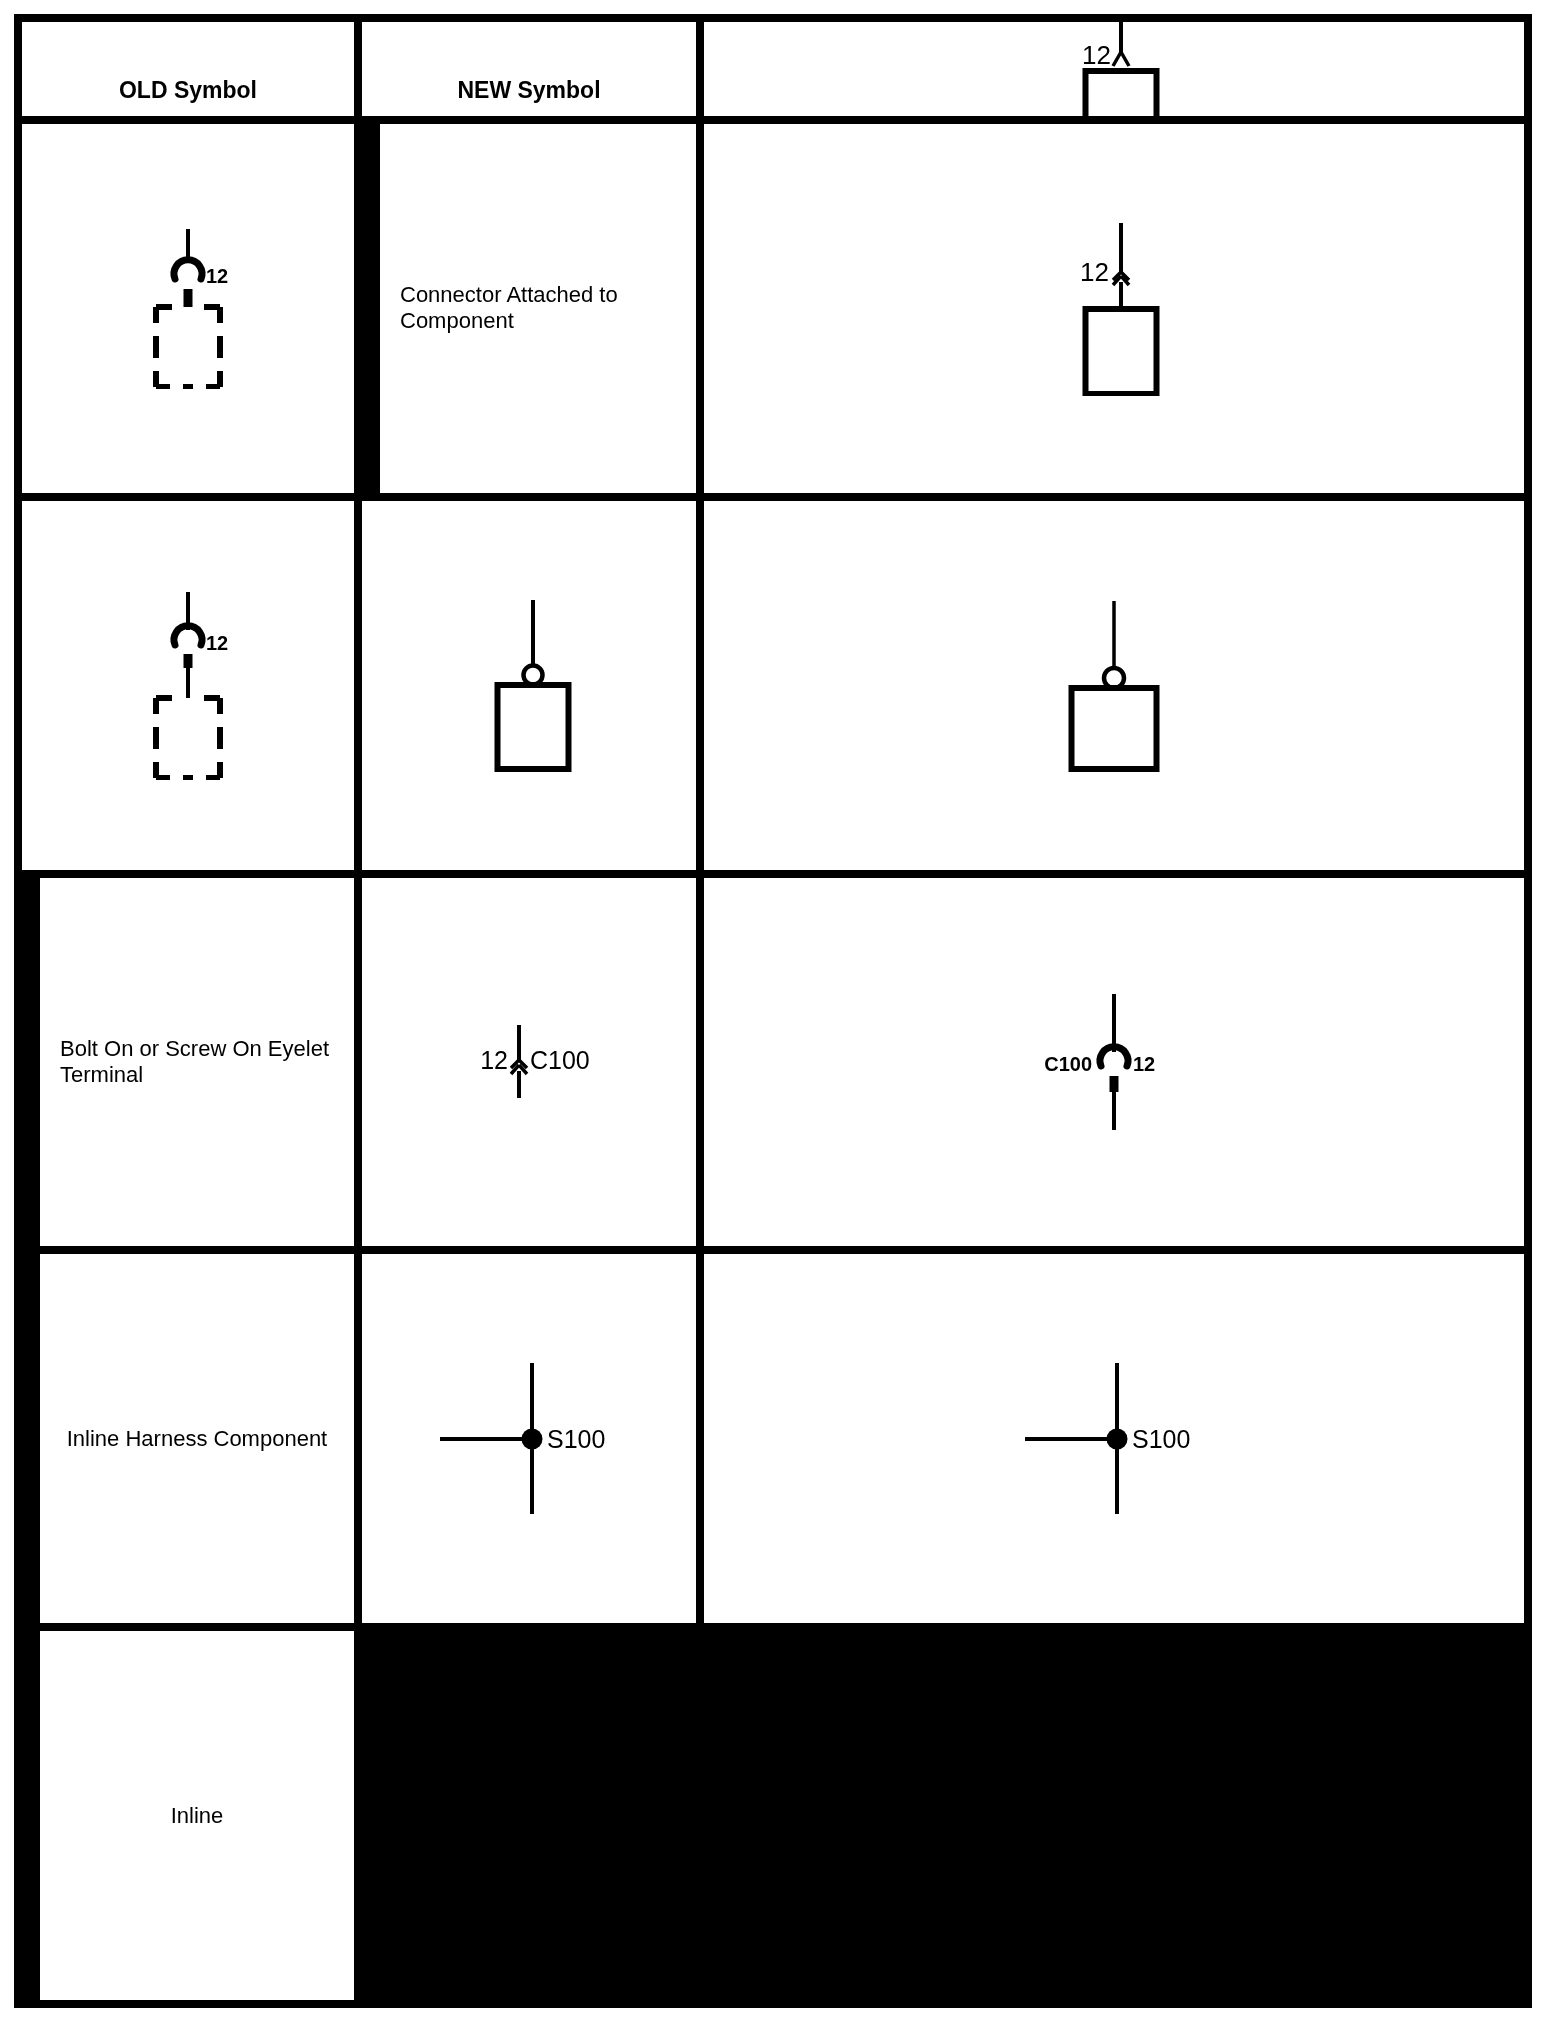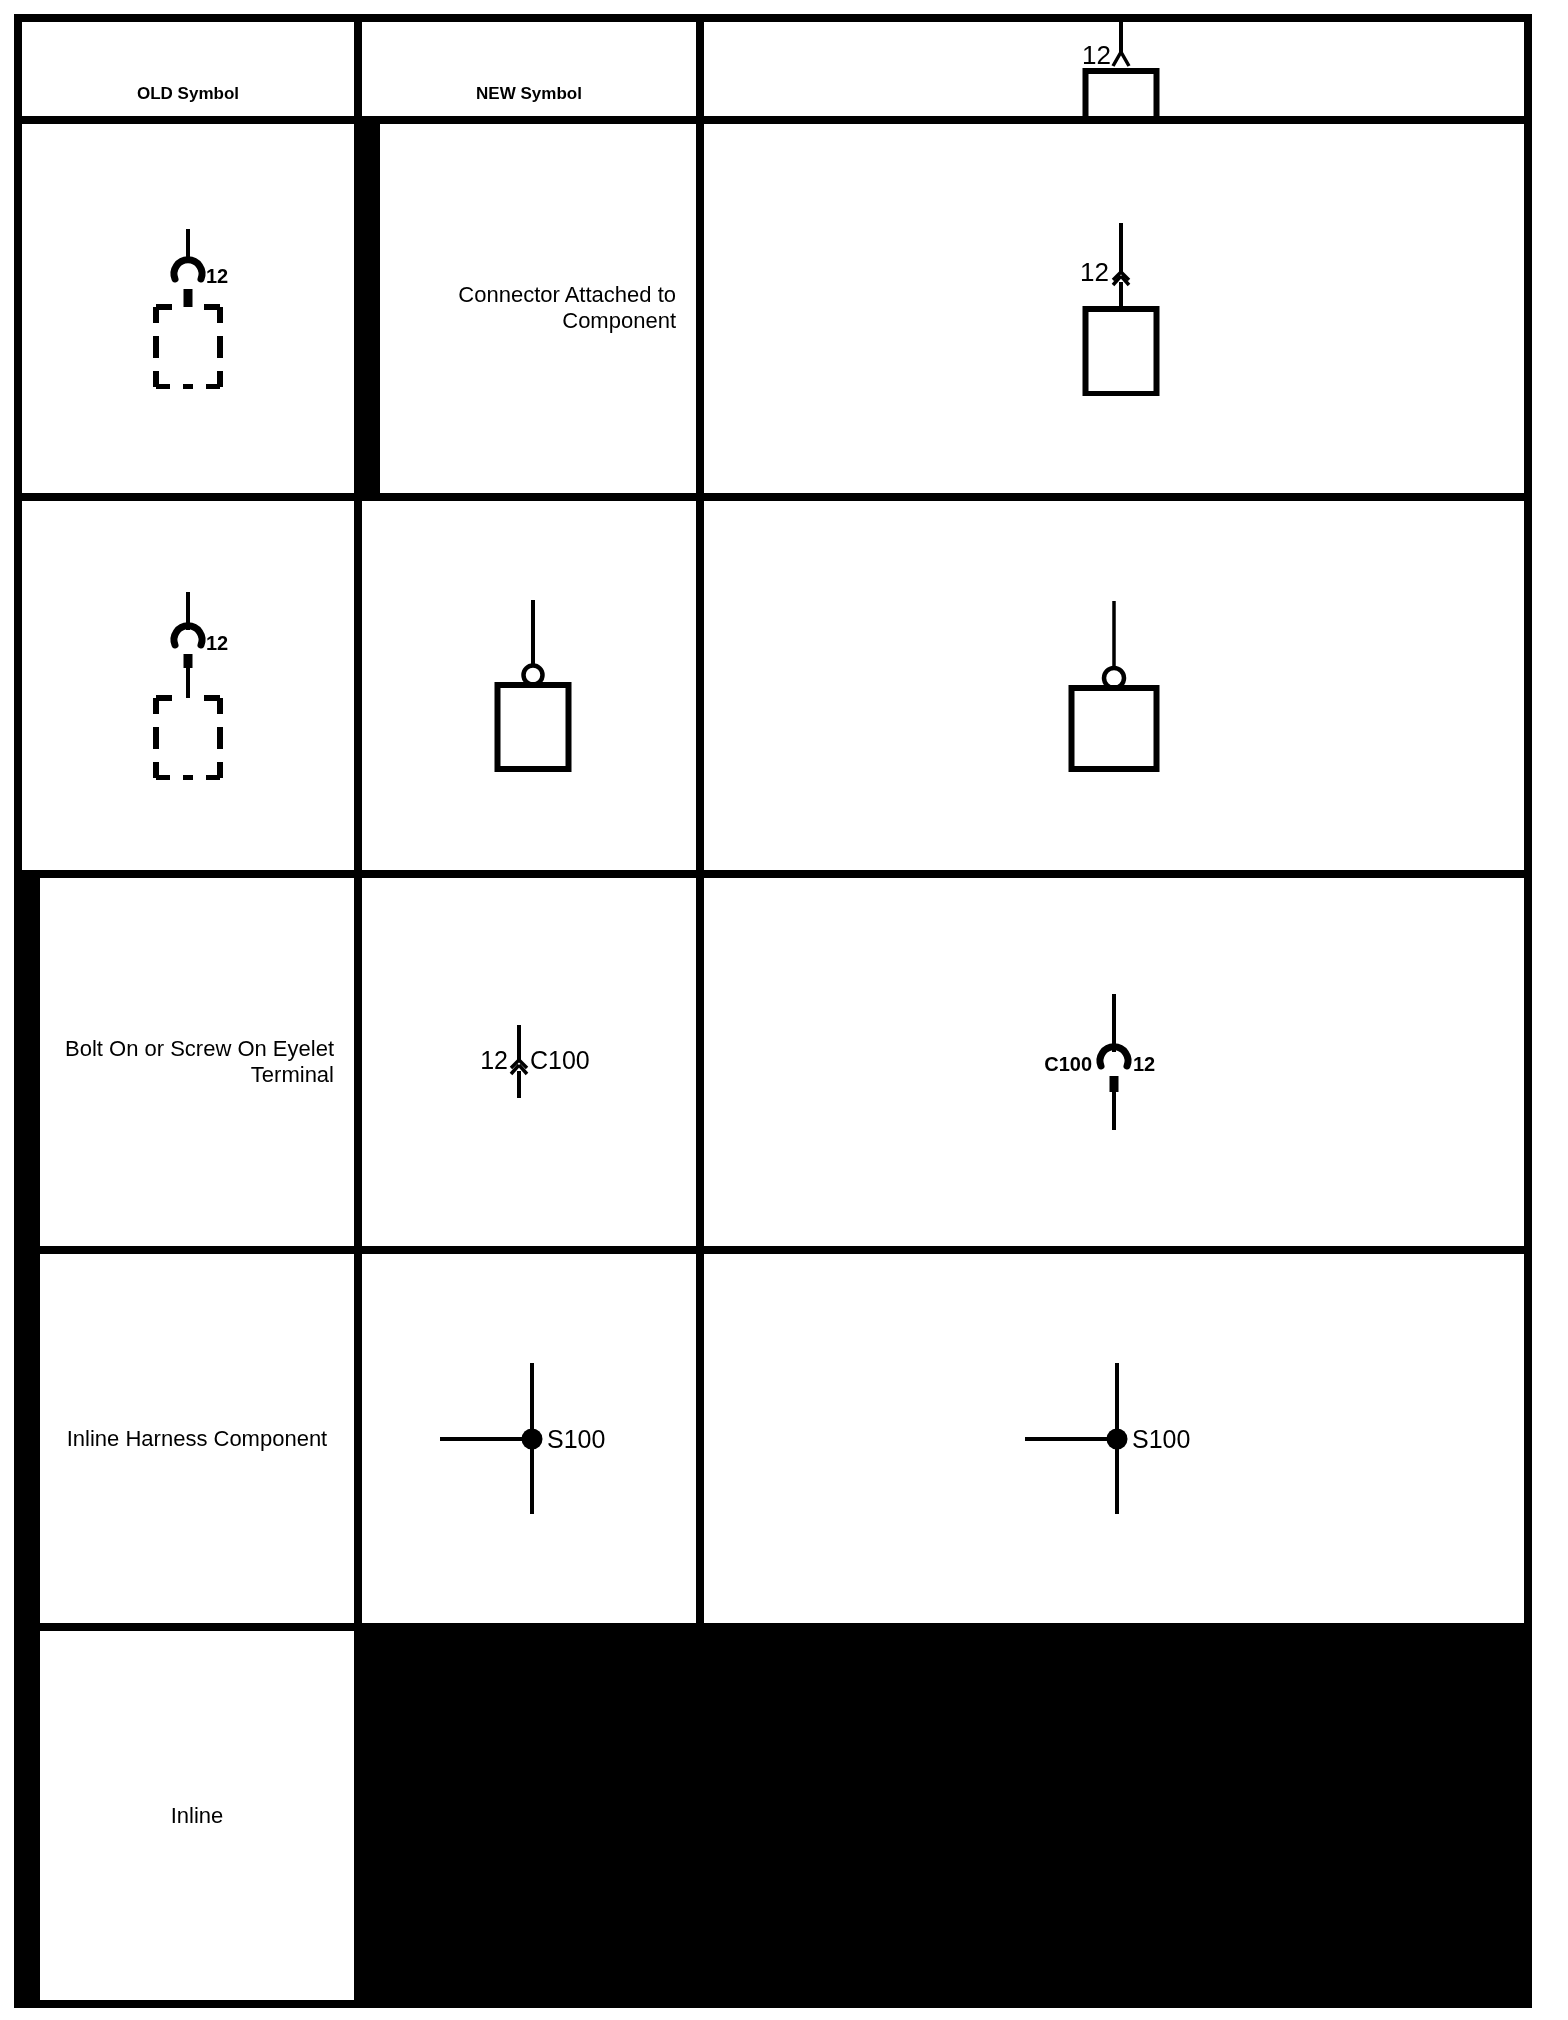--- a/index.html
+++ b/index.html
@@ -34,27 +34,27 @@
     display: flex;
     align-items: center;
     justify-content: center;
     overflow: hidden;
   }
   .header-cell {
     align-items: flex-end;
     padding-bottom: 12px;
     box-sizing: border-box;
     font-weight: bold;
-    font-size: 17px;
+    font-size: 23px;
     color: #000000;
   }
   .desc-cell {
     font-size: 22px;
     color: #000000;
-    text-align: right;
+    text-align: left;
     padding: 0 20px;
     margin-left: 18px;
   }
   svg { display: block; }
   svg text {
     font-family: "Liberation Sans", sans-serif;
     fill: #000000;
   }
   .lbl      { font-size: 26px; }
   .lbl-sm   { font-size: 25px; }

